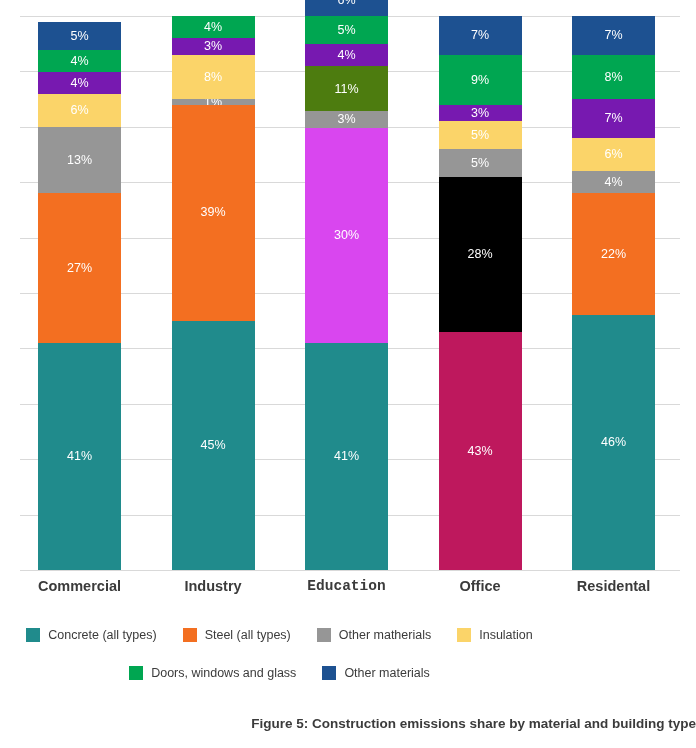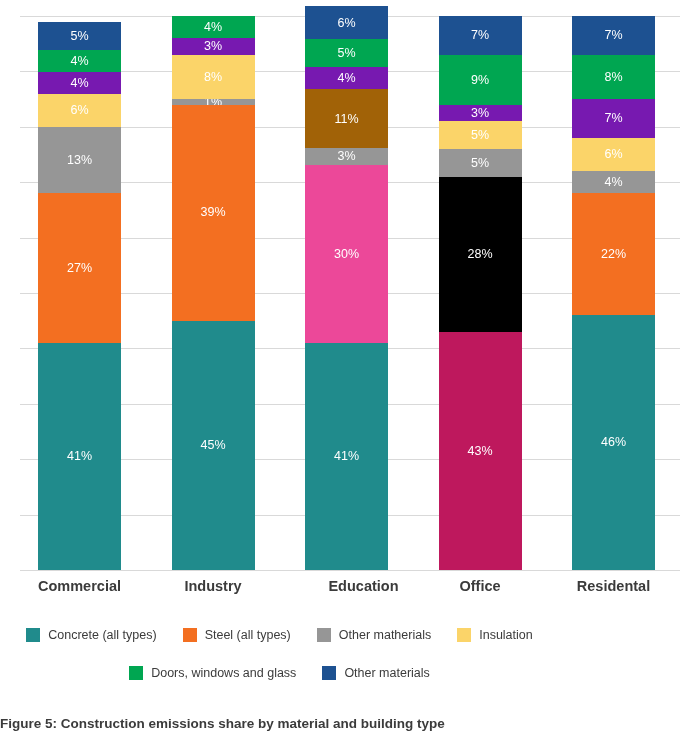--- a/index.html
+++ b/index.html
@@ -142,21 +142,21 @@
     font-family: "Liberation Sans", sans-serif;
     white-space: nowrap;
   }
 
   
   #caption {
     position: absolute;
     left: 0;
     top: 716px;
     width: 696px;
-    text-align: left;
+    text-align: right;
     font-size: 13.5px;
     font-weight: bold;
     color: #3b3b3b;
     font-family: "Liberation Sans", sans-serif;
   }
 </style>
 </head>
 <body>
 
 <div id="figure">
@@ -216,27 +216,27 @@
             <span class="seg-label">3%</span>
           </div>
           <div class="seg" style="background: rgb(0, 166, 81); height: 22.16px;">
             <span class="seg-label">4%</span>
           </div>
         </div>
         <div class="bar" style="left: 305px; bottom: 2px; width: 83px;">
           <div class="seg" style="background: rgb(32, 139, 140); height: 227.14px;">
             <span class="seg-label">41%</span>
           </div>
-          <div class="seg" style="background: #ec4899; height: 178px;">
+          <div class="seg" style="background: #d946ef; height: 215px;">
             <span class="seg-label">30%</span>
           </div>
           <div class="seg" style="background: rgb(150, 150, 150); height: 16.62px;">
             <span class="seg-label">3%</span>
           </div>
-          <div class="seg" style="background: #a16207; height: 59px;">
+          <div class="seg" style="background: #4d7c0f; height: 45px;">
             <span class="seg-label">11%</span>
           </div>
           <div class="seg" style="background: rgb(119, 25, 176); height: 22.16px;">
             <span class="seg-label">4%</span>
           </div>
           <div class="seg" style="background: rgb(0, 166, 81); height: 27.7px;">
             <span class="seg-label">5%</span>
           </div>
           <div class="seg" style="background: rgb(29, 81, 145); height: 33.24px;">
             <span class="seg-label">6%</span>
@@ -287,21 +287,21 @@
           <div class="seg" style="background: rgb(29, 81, 145); height: 38.78px;">
             <span class="seg-label">7%</span>
           </div>
         </div>
       </div>
   </div>
 
   <div class="xlabels">
       <div class="xlabel" style="left: 38px; text-align: right;">Commercial</div>
       <div class="xlabel" style="left: 171.5px;">Industry</div>
-      <div class="xlabel" style="left: 322px;">Education</div>
+      <div class="xlabel" style="left: 305px; font-family: Liberation Mono, monospace;">Education</div>
       <div class="xlabel" style="left: 438.5px;">Office</div>
       <div class="xlabel" style="left: 572px;">Residental</div>
     </div>
 
   <div id="legend">
       <div class="legend-row row-0">
         <div class="legend-item">
           <span class="legend-swatch" style="background: rgb(32, 139, 140);"></span>
           <span class="legend-text">Concrete (all types)</span>
         </div>

